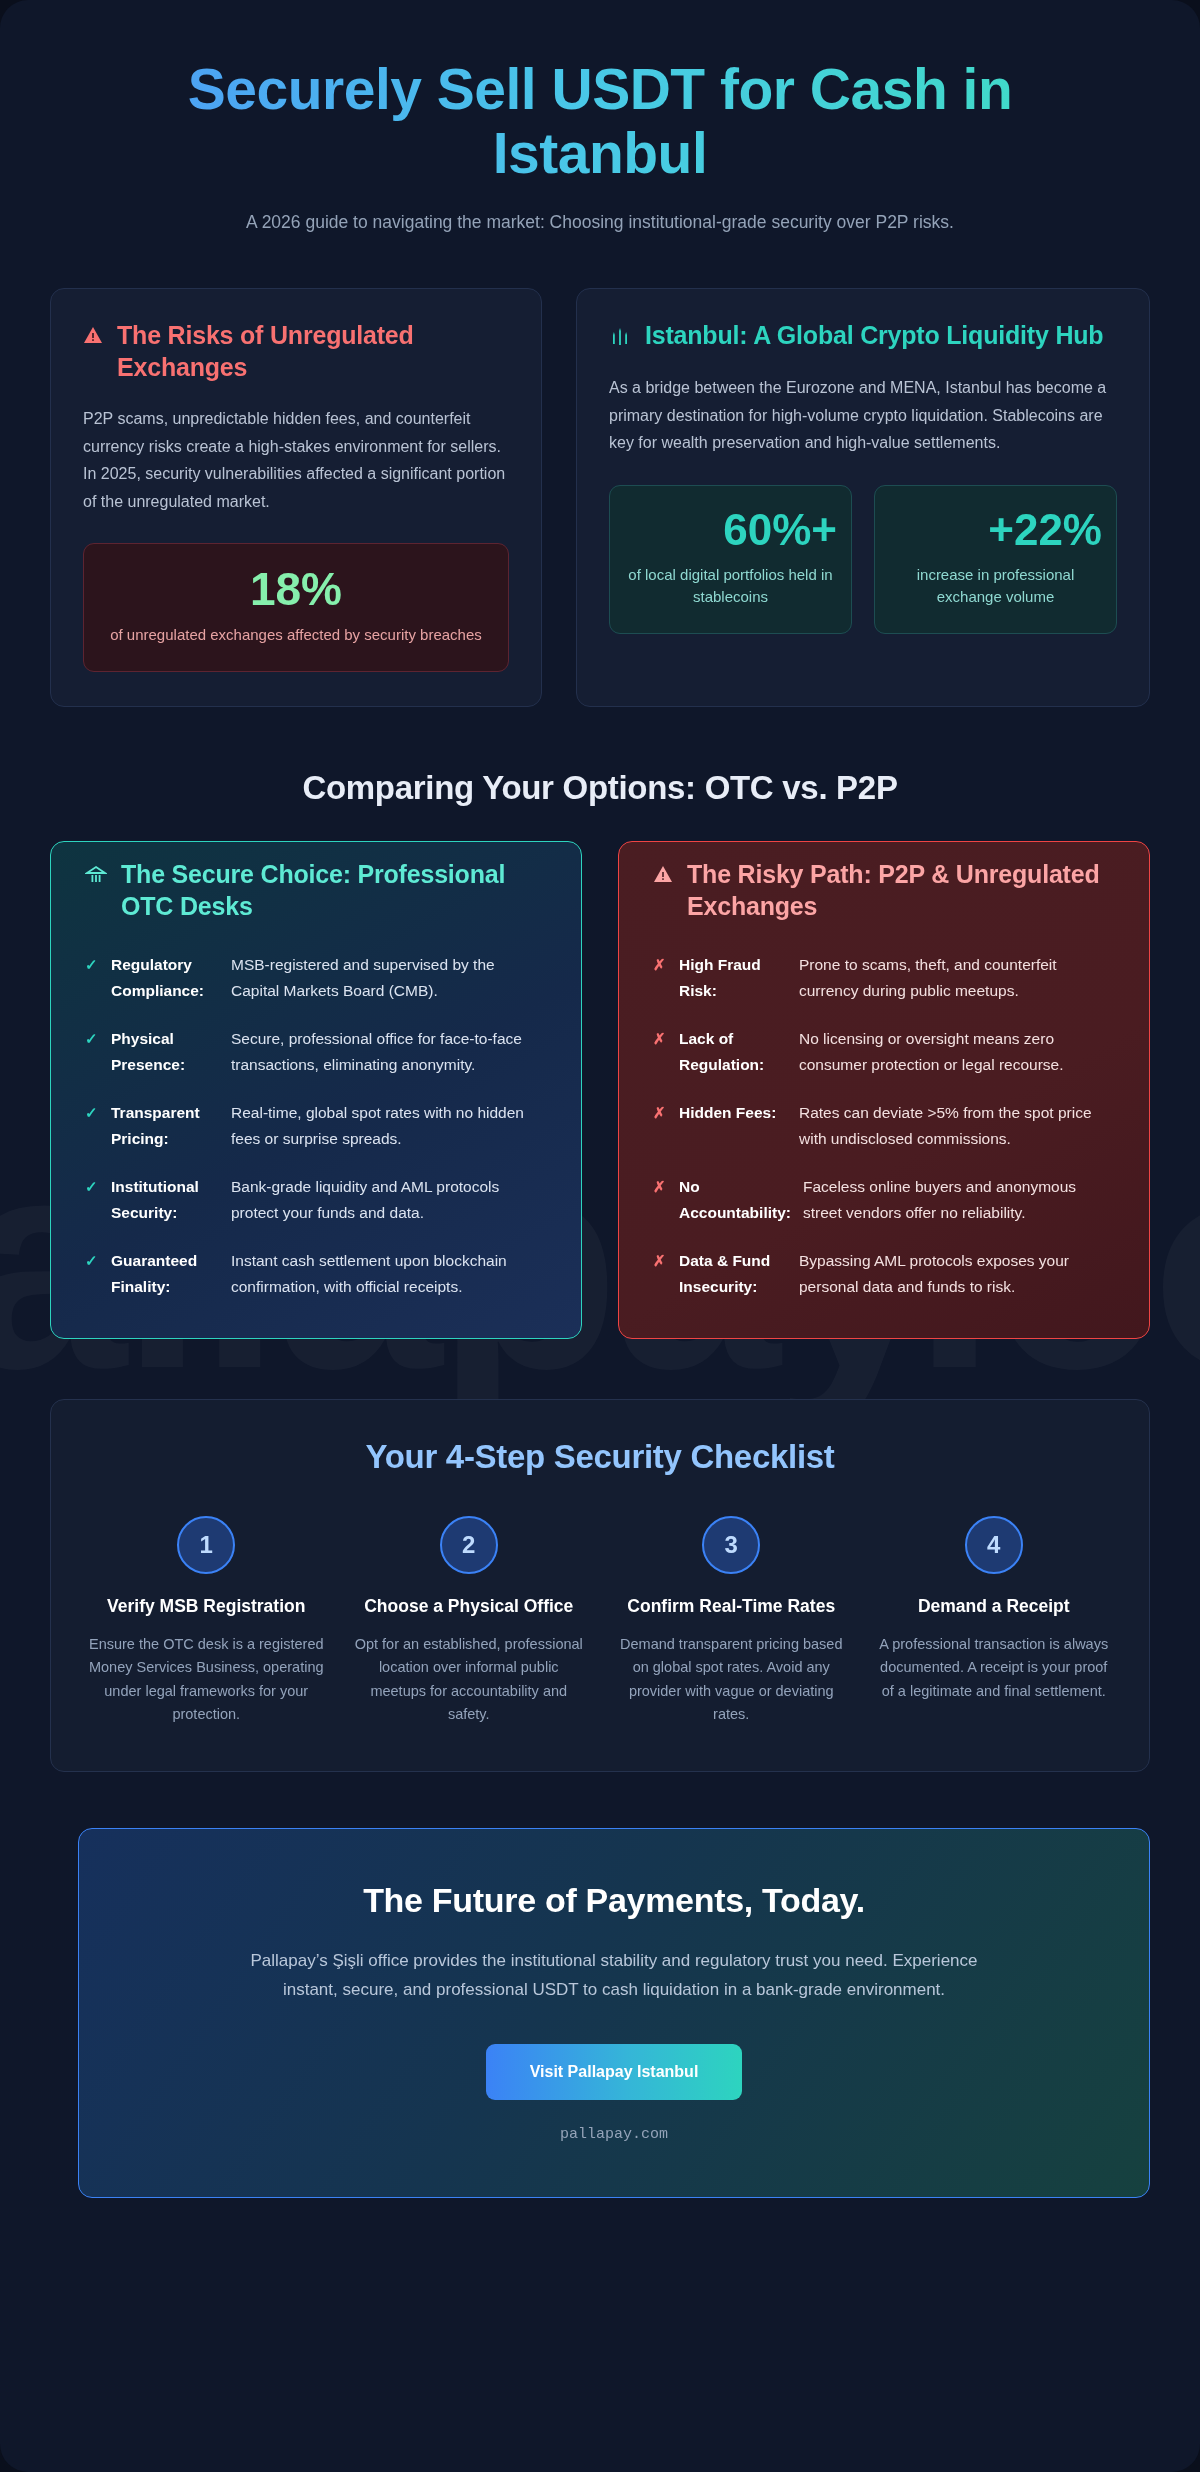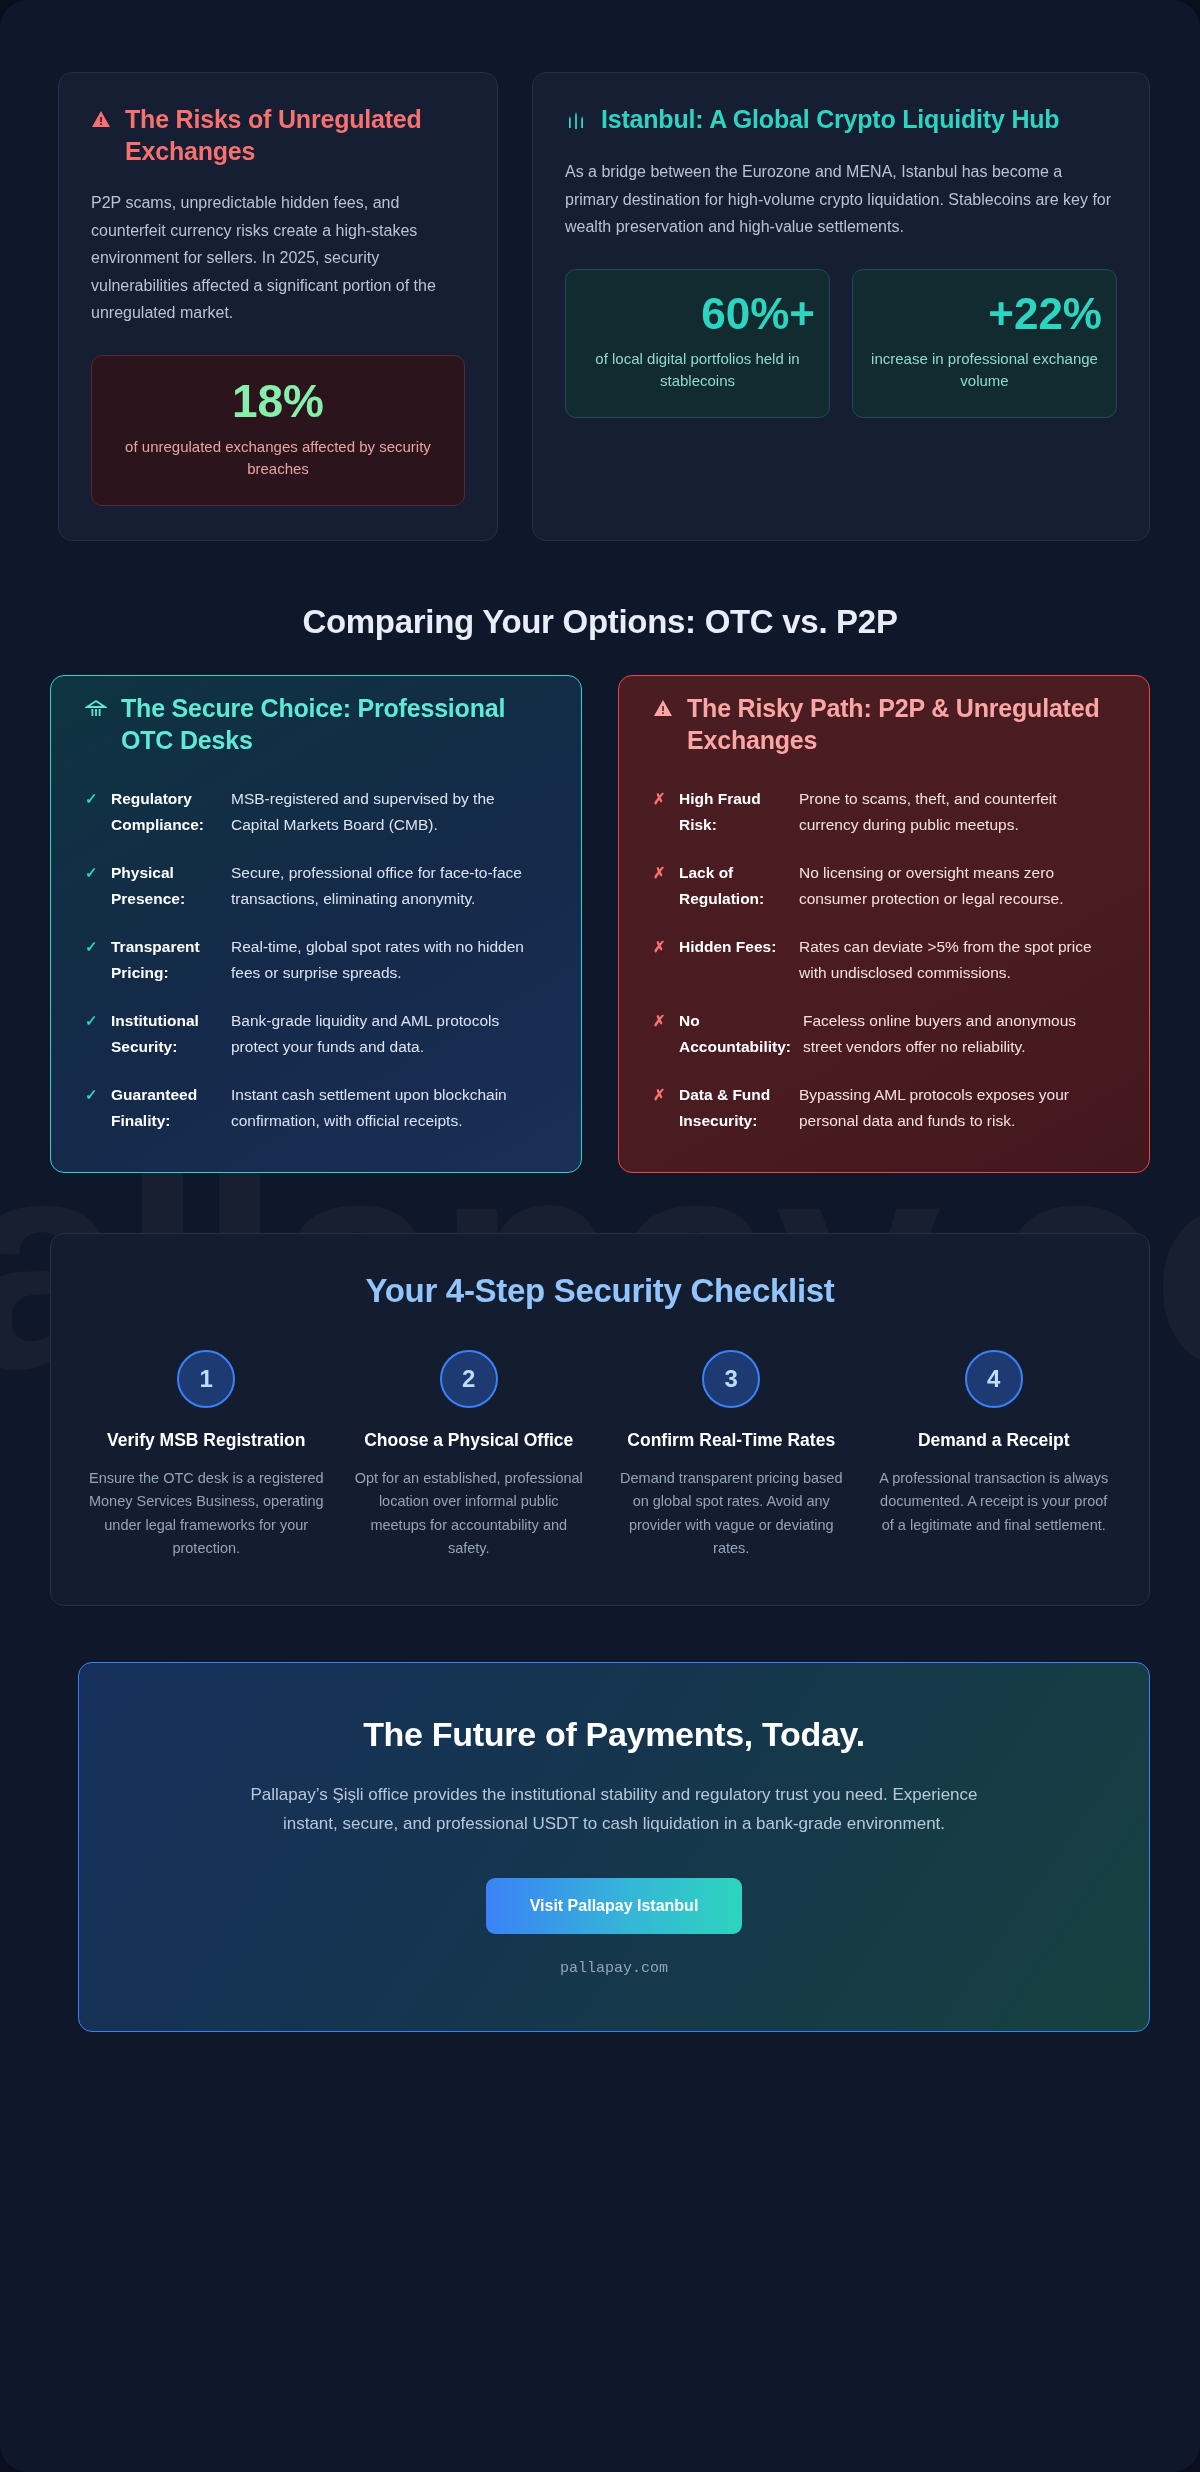--- a/index.html
+++ b/index.html
@@ -64,21 +64,21 @@
     align-items: stretch;
     position: relative;
     z-index: 2;
   }
   .card {
     background: #151e33;
     border: 1px solid #23304d;
     border-radius: 14px;
     padding: 30px 32px 34px;
   }
-  .card-risks { width: 440px; margin-left: 8px; }
+  .card-risks { width: 492px; }
   .card-hub { flex: 1; }
 
   .card-head {
     display: flex;
     gap: 14px;
     align-items: flex-start;
     margin-bottom: 22px;
   }
   .card-head .ico { flex: 0 0 auto; margin-top: 7px; }
   .card-head h2 {
@@ -286,20 +286,24 @@
     font-family: "Liberation Mono", monospace;
   }
 </style>
 </head>
 <body>
 
 <div class="page">
 
   <div class="watermark">allapay.co</div>
 
+  <div class="header">
+    <h1>Securely Sell USDT for Cash in Istanbul</h1>
+    <div class="sub">A 2026 guide to navigating the market: Choosing institutional-grade security over P2P risks.</div>
+  </div>
 
   <div class="top-row">
 
     <div class="card card-risks">
       <div class="card-head h-red">
         <span class="ico">
           <svg width="20" height="18" viewBox="0 0 20 18">
               <path d="M10 1 L19 17 L1 17 Z" fill="#f87171"></path>
               <rect x="9.2" y="7" width="1.6" height="5" fill="#2c141c"></rect>
               <rect x="9.2" y="13.3" width="1.6" height="1.6" fill="#2c141c"></rect>

